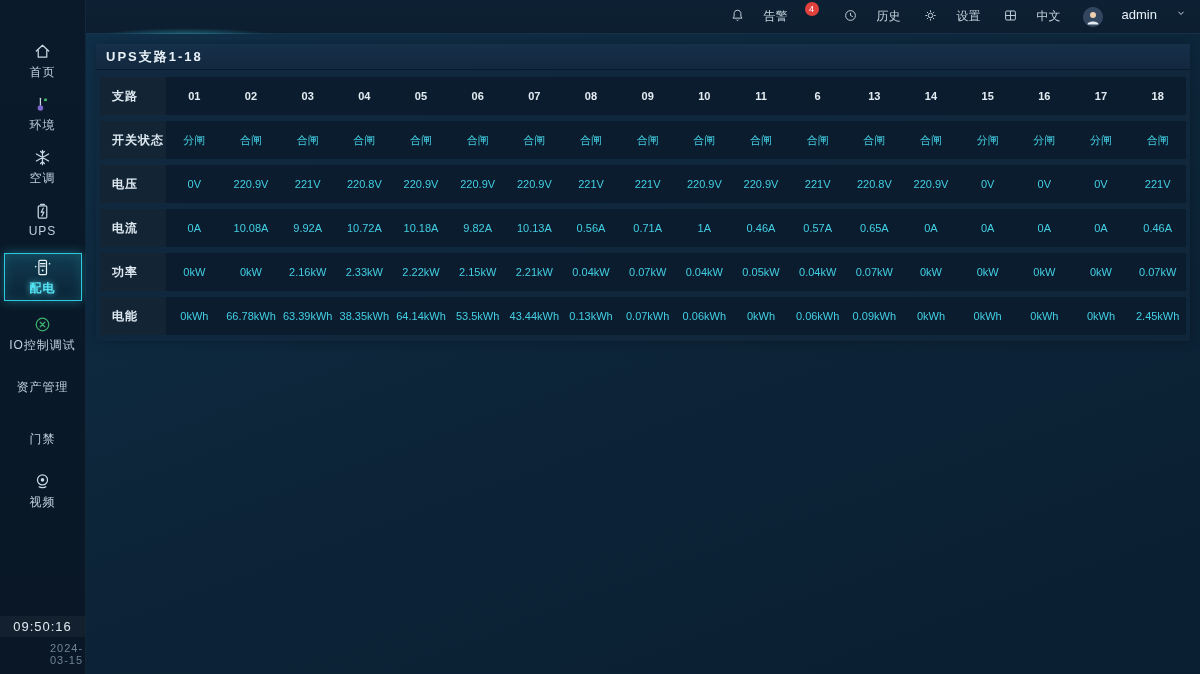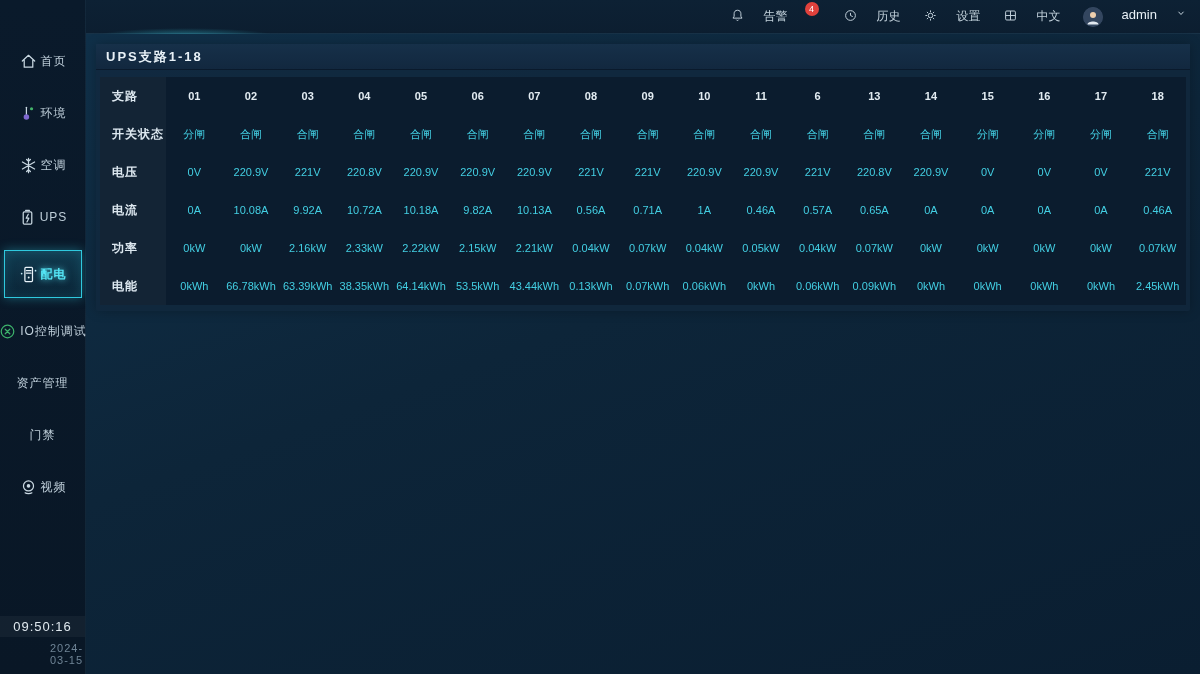--- a/index.html
+++ b/index.html
@@ -7,21 +7,21 @@
     font-family:"Liberation Sans","DejaVu Sans",sans-serif;
     background:#0a1c2e; }
   .app { position:relative; width:1200px; height:674px; }
 
   
   .sidebar { position:absolute; left:0; top:0; width:86px; height:674px;
     background:linear-gradient(180deg,#0a1a2b 0%,#091726 100%);
     border-right:1px solid rgba(90,150,180,.12);
     display:flex; flex-direction:column; align-items:center; padding-top:42px; }
   .side-item { width:78px; min-height:38px; margin-bottom:14px;
-    display:flex; align-items:center; justify-content:center;
+    display:flex; flex-direction:column; align-items:center; justify-content:center;
     gap:3px; cursor:pointer; }
   .side-item .lbl { font-size:12px; color:#bfcfda; letter-spacing:1px; white-space:nowrap; }
   .side-item svg { display:block; }
   .side-item.active { min-height:48px; border:1px solid #2fc9de; border-radius:0;
     background:linear-gradient(180deg,rgba(36,150,182,.28),rgba(18,84,112,.18));
     box-shadow:0 0 10px rgba(47,201,222,.40), inset 0 0 12px rgba(47,201,222,.18); }
   .side-item.active .lbl { color:#54e5f5; font-weight:bold;
     text-shadow:0 0 6px rgba(84,229,245,.8); }
   .clock { position:absolute; bottom:8px; left:0; width:100%; text-align:center; }
   .clock .time { display:block; width:100%; padding:3px 0; font-size:13px; color:#dfe8ee;
@@ -56,21 +56,21 @@
     background:linear-gradient(160deg,#103049 0%,#0d2539 45%,#0a1e31 100%);
     padding:10px; }
   .panel { background:rgba(17,40,61,.75); border-radius:2px;
     box-shadow:0 0 12px rgba(0,0,0,.25); }
   .panel-title { height:26px; display:flex; align-items:center; padding:0 10px;
     background:linear-gradient(180deg,#163049,#12283f);
     border-bottom:1px solid #0a1a2c;
     font-size:13px; font-weight:bold; color:#e8f1f7; letter-spacing:2px; }
   .t-body { padding:7px 4px 6px 4px; }
   .t-row { display:grid; grid-template-columns:66px repeat(18,1fr);
-    height:38px; background:#0b1c2e; align-items:center; }
+    height:38px; margin-bottom:6px; background:#0b1c2e; align-items:center; }
   .t-row:last-child { margin-bottom:0; }
   .t-row .cell { text-align:center; font-size:11px; color:#43cfe3; white-space:nowrap; }
   .t-row .rlabel { height:100%; display:flex; align-items:center; padding-left:12px;
     font-size:12px; font-weight:bold; color:#dde8f0; letter-spacing:1px;
     background:rgba(255,255,255,.035); white-space:nowrap; }
   .t-row.t-head .cell { color:#e3ecf2; font-weight:bold; }
 </style>
 </head>
 <body>
 

